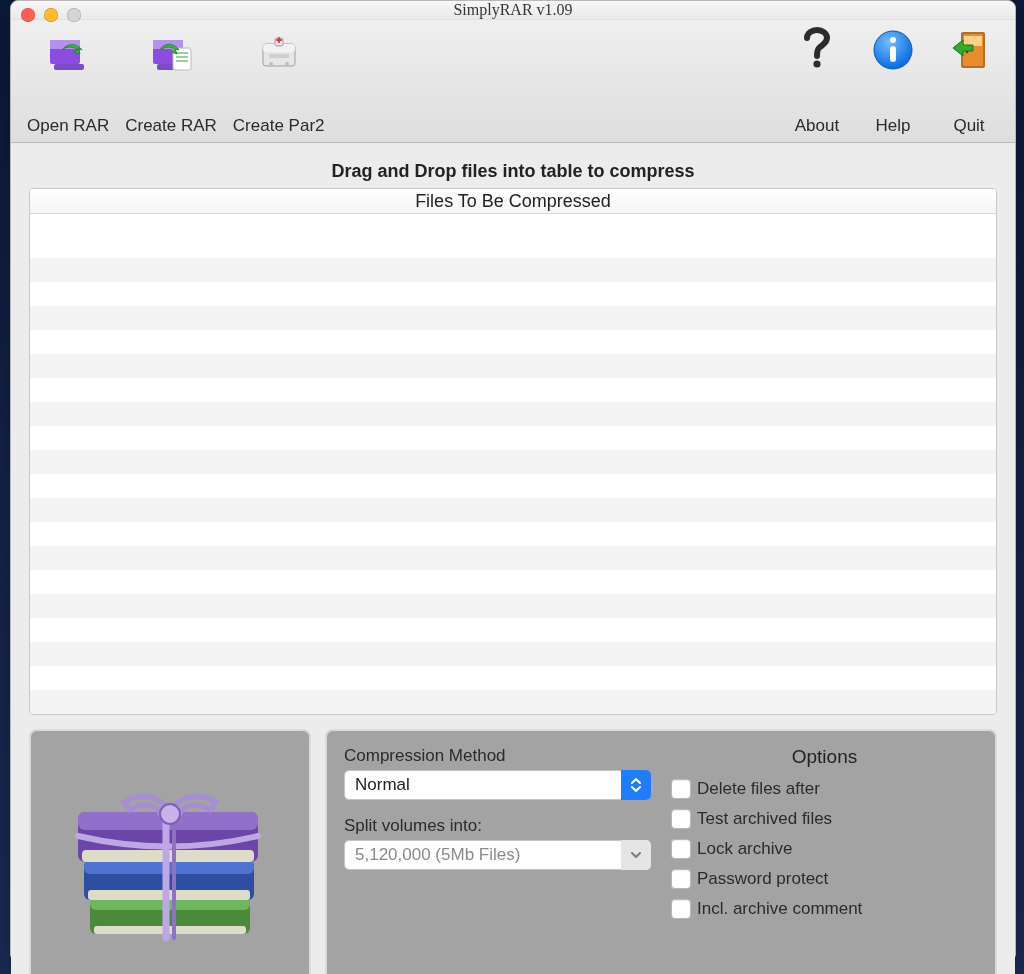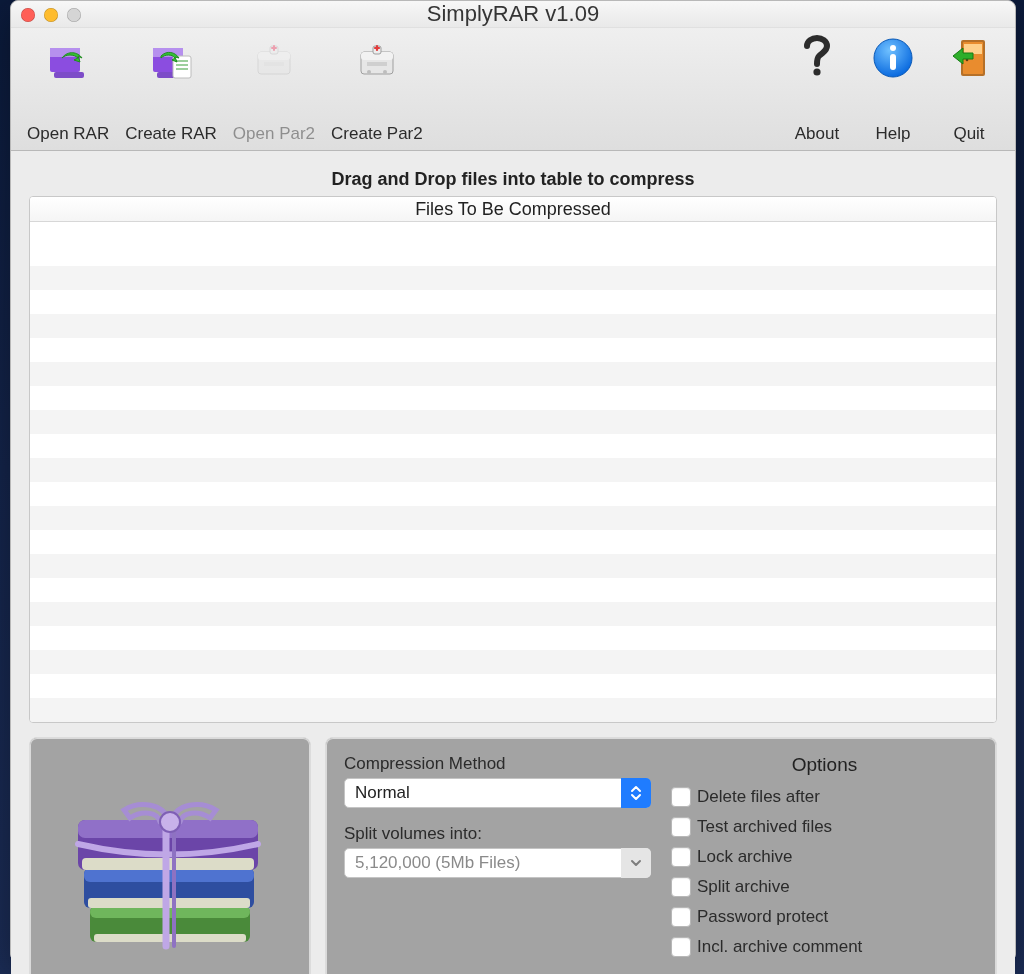--- a/index.html
+++ b/index.html
@@ -19,21 +19,21 @@
     height:28px;display:flex;align-items:center;justify-content:center;
     position:relative;border-top-left-radius:8px;border-top-right-radius:8px;
     background:linear-gradient(#f7f7f7,#e9e9e9);
     border-bottom:1px solid #e0e0e0;
   }
   .lights{position:absolute;left:10px;top:7px;display:flex;gap:9px;align-items:center;}
   .light{width:14px;height:14px;border-radius:50%;box-shadow:inset 0 0 0 .5px rgba(0,0,0,.25);}
   .light.red{background:#ff5f57;}
   .light.yellow{background:#febc2e;}
   .light.grey{background:#d5d5d5;}
-  .title{font-size:22px;color:#353535;}
+  .title{font-size:16px;color:#353535;font-family:Liberation Serif, serif;}
   .toolbar{
     display:flex;align-items:flex-start;padding:6px 8px 6px 8px;
     background:linear-gradient(#efefef,#dedede);
     border-bottom:1px solid #b8b8b8;
   }
   .tool{
     display:flex;flex-direction:column;align-items:center;justify-content:flex-start;
     min-width:60px;padding:0 8px;cursor:pointer;user-select:none;gap:40px;
   }
   .tool .ico{width:48px;height:48px;display:flex;align-items:center;justify-content:center;}
@@ -126,32 +126,20 @@
           <rect x="26" y="22" width="18" height="22" rx="2" fill="#fff" stroke="#bcbcbc"></rect>
           <rect x="29" y="26" width="12" height="2" fill="#9ccf9c"></rect>
           <rect x="29" y="30" width="12" height="2" fill="#9ccf9c"></rect>
           <rect x="29" y="34" width="12" height="2" fill="#9ccf9c"></rect>
           <path d="M14 22c6-6 14-4 18 2l-4-1 2 5-5-2 3-2c-3-4-10-4-14 0z" fill="#34c234" stroke="#208b20" stroke-width="1"></path>
         </svg>
       </div>
       <div class="lbl">Create RAR</div>
     </div>
 
-    <div class="tool disabled">
-      <div class="ico">
-        <svg width="48" height="48" viewBox="0 0 48 48">
-          <rect x="8" y="18" width="32" height="22" rx="3" fill="#e6e6e6" stroke="#bfbfbf"></rect>
-          <rect x="8" y="18" width="32" height="8" rx="3" fill="#f2f2f2"></rect>
-          <rect x="20" y="12" width="8" height="8" rx="2" fill="#ededed" stroke="#bfbfbf"></rect>
-          <path d="M22 14h4M24 12v4" stroke="#e46" stroke-width="2" stroke-linecap="round"></path>
-          <rect x="14" y="28" width="20" height="4" fill="#dcdcdc"></rect>
-        </svg>
-      </div>
-      <div class="lbl">Open Par2</div>
-    </div>
 
     <div class="tool">
       <div class="ico">
         <svg width="48" height="48" viewBox="0 0 48 48">
           <rect x="8" y="18" width="32" height="22" rx="3" fill="#e6e6e6" stroke="#9f9f9f"></rect>
           <rect x="8" y="18" width="32" height="8" rx="3" fill="#f2f2f2"></rect>
           <rect x="20" y="12" width="8" height="8" rx="2" fill="#ededed" stroke="#9f9f9f"></rect>
           <path d="M22 14h4M24 12v4" stroke="#e13b3b" stroke-width="2.2" stroke-linecap="round"></path>
           <rect x="14" y="28" width="20" height="4" fill="#cfcfcf"></rect>
           <circle cx="16" cy="38" r="2" fill="#bdbdbd"></circle>
@@ -296,24 +284,20 @@
           <div class="opt">
             <div class="chk"></div>
             <div class="opt-lbl">Test archived files</div>
           </div>
           <div class="opt">
             <div class="chk"></div>
             <div class="opt-lbl">Lock archive</div>
           </div>
           <div class="opt">
             <div class="chk"></div>
-            <div class="opt-lbl">Split archive</div>
-          </div>
-          <div class="opt">
-            <div class="chk"></div>
             <div class="opt-lbl">Password protect</div>
           </div>
           <div class="opt">
             <div class="chk"></div>
             <div class="opt-lbl">Incl. archive comment</div>
           </div>
         </div>
 
       </div>
 

